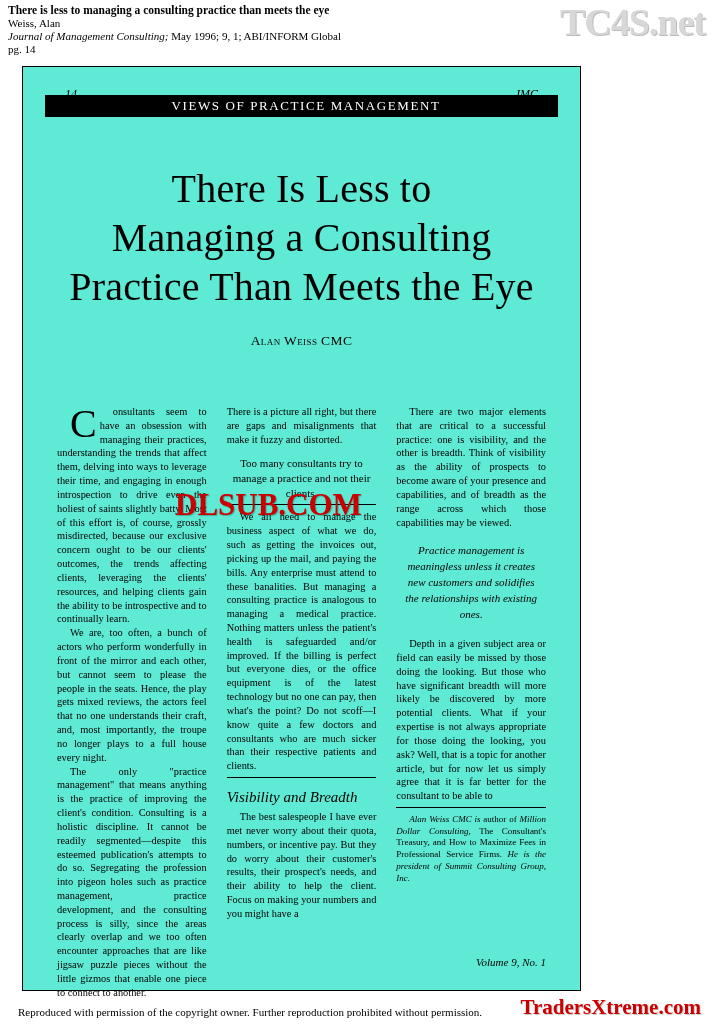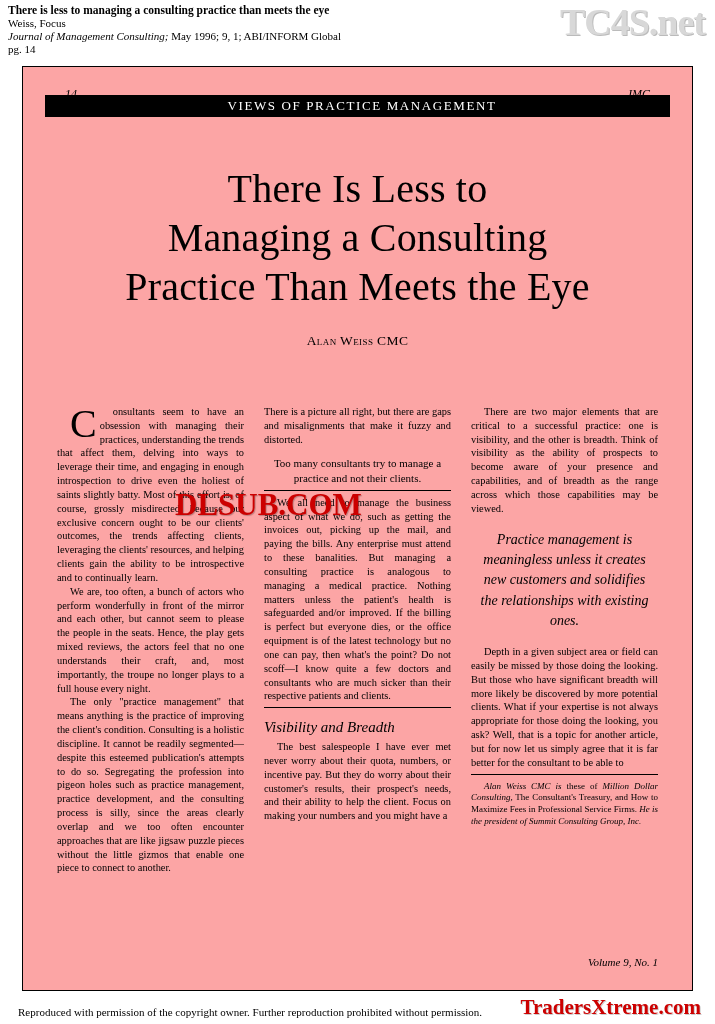--- a/index.html
+++ b/index.html
@@ -76,23 +76,23 @@
     color: #cc0000;
     z-index: 50;
     text-shadow: 1px 1px 0 rgba(0,0,0,0.2);
   }
 
   
   .page {
     position: absolute;
     top: 66px;
     left: 22px;
-    width: 671px;
+    width: 559px;
     height: 925px;
-    background: #fca5a5;
+    background: #5eead4;
     border: 1px solid #000;
     box-sizing: border-box;
   }
   .page-inner {
     position: absolute;
     top: 20px;
     left: 22px;
     right: 22px;
     bottom: 14px;
   }
@@ -204,21 +204,21 @@
     margin: 4px 0 6px 0;
   }
   .hr-sub {
     border: 0;
     border-top: 0.8px solid #000;
     margin: 3px 0 5px 0;
   }
 
   .pullquote {
     font-style: italic;
-    font-size: 14px;
+    font-size: 11px;
     line-height: 1.45;
     text-align: center;
     margin: 14px 4px 14px 4px;
     text-indent: 0;
   }
 
   .bio {
     font-style: italic;
     font-size: 9px;
     line-height: 1.3;
@@ -243,21 +243,21 @@
     font-size: 11px;
     font-family: "Liberation Serif", serif;
     color: #000;
   }
 </style>
 </head>
 <body>
 
 <div class="citation">
   <div class="ct-title">There is less to managing a consulting practice than meets the eye</div>
-  <div class="ct-author">Weiss, Focus</div>
+  <div class="ct-author">Weiss, Alan</div>
   <div class="ct-source"><span>Journal of Management Consulting;</span><span class="ct-rest"> May 1996; 9, 1; ABI/INFORM Global</span></div>
   <div class="ct-page">pg. 14</div>
 </div>
 
 <div class="wm-tc4s">TC4S.net</div>
 <div class="wm-dlsub">DLSUB.COM</div>
 <div class="wm-traders">TradersXtreme.com</div>
 
 <div class="page">
   <div class="page-inner">
@@ -295,21 +295,21 @@
         <hr class="hr-thin">
         <div class="subhead">Visibility and Breadth</div>
         <p>The best salespeople I have ever met never worry about their quota, numbers, or incentive pay. But they do worry about their customer's results, their prospect's needs, and their ability to help the client. Focus on making your numbers and you might have a</p>
       </div>
 
       <div class="col">
         <p>There are two major elements that are critical to a successful practice: one is visibility, and the other is breadth. Think of visibility as the ability of prospects to become aware of your presence and capabilities, and of breadth as the range across which those capabilities may be viewed.</p>
         <div class="pullquote">Practice management is meaningless unless it creates new customers and solidifies the relationships with existing ones.</div>
         <p>Depth in a given subject area or field can easily be missed by those doing the looking. But those who have significant breadth will more likely be discovered by more potential clients. What if your expertise is not always appropriate for those doing the looking, you ask? Well, that is a topic for another article, but for now let us simply agree that it is far better for the consultant to be able to</p>
         <hr class="hr-thin">
-        <p class="bio"><span>Alan Weiss CMC is</span><span class="rom"> these of </span><span>Million Dollar Consulting,</span><span class="rom"> The Consultant's Treasury, </span><span class="rom">and</span><span class="rom"> How to Maximize Fees in Professional Service Firms.</span><span> He is the president of Summit Consulting Group, Inc.</span></p>
+        <p class="bio"><span>Alan Weiss CMC is</span><span class="rom"> author of </span><span>Million Dollar Consulting,</span><span class="rom"> The Consultant's Treasury, </span><span class="rom">and</span><span class="rom"> How to Maximize Fees in Professional Service Firms.</span><span> He is the president of Summit Consulting Group, Inc.</span></p>
       </div>
 
     </div>
 
     <div class="volume">Volume 9, No. 1</div>
   </div>
 </div>
 
 <div class="footer-note">Reproduced with permission of the copyright owner.  Further reproduction prohibited without permission.</div>
 

